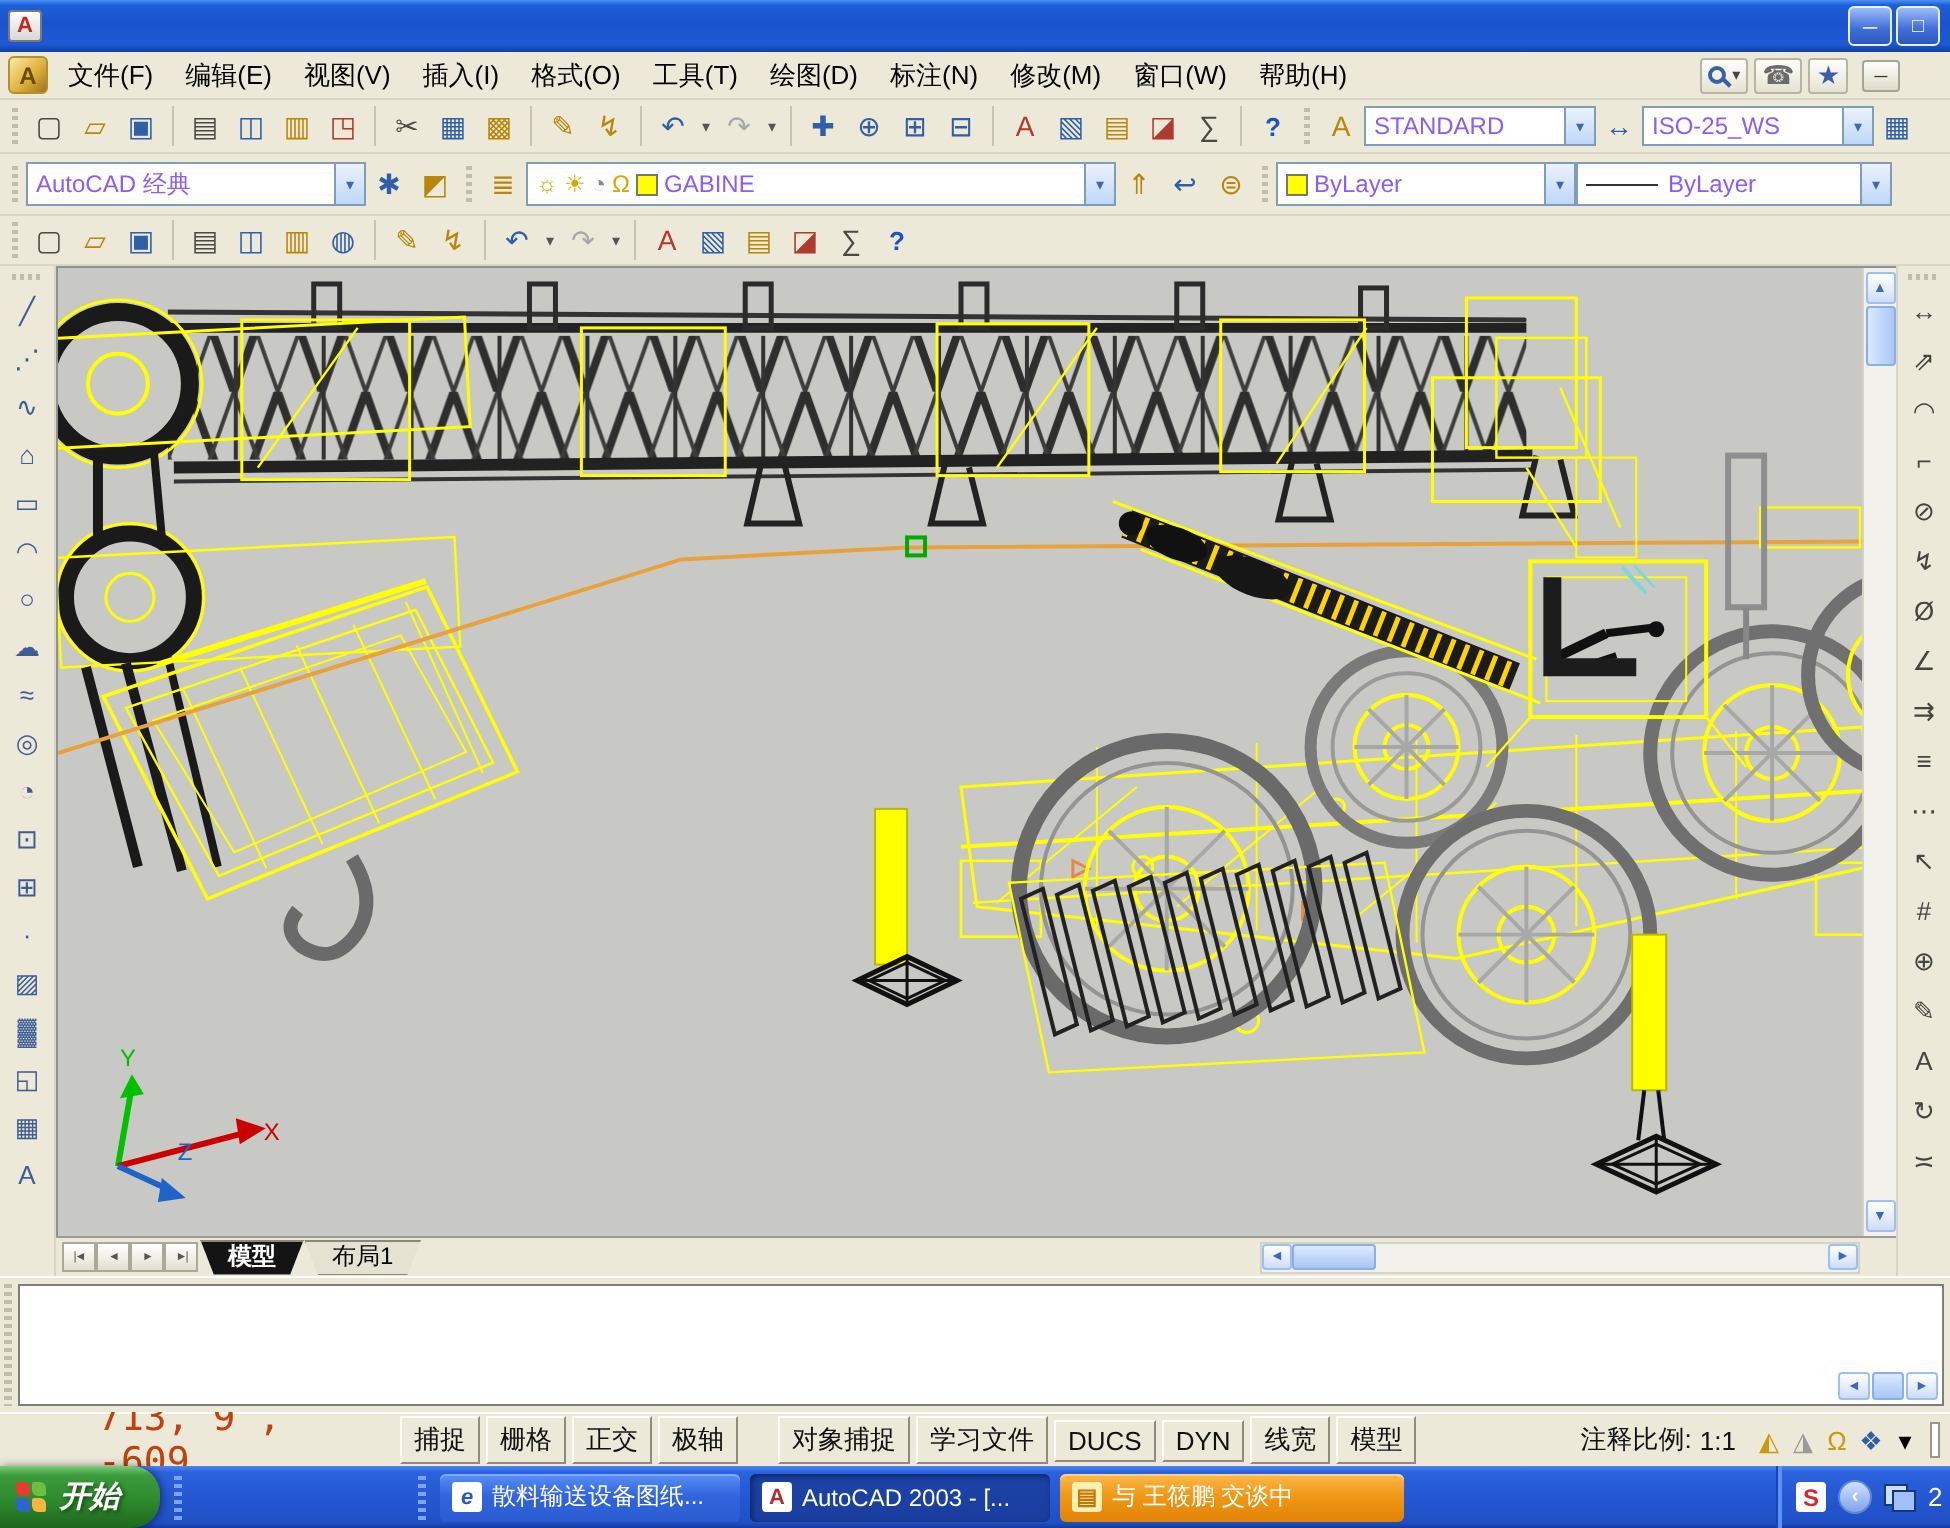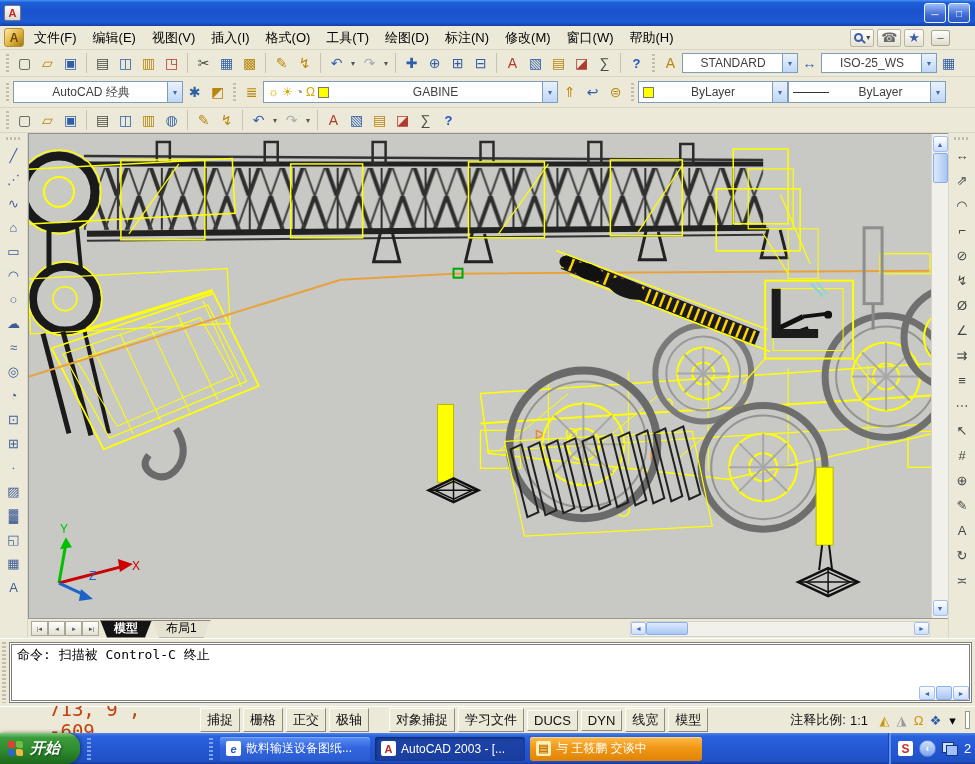--- a/index.html
+++ b/index.html
@@ -49,21 +49,21 @@
     background:repeating-linear-gradient(180deg,#C2BDA8 0 2px,#ECE9D8 2px 4px); }
   .tbtn { flex:none; width:23px; height:22px; display:flex; align-items:center; justify-content:center;
     font-size:14px; color:#4A4A42; }
   .tbtn.sep { width:1px; height:20px; margin:0 4px; background:#C9C4B2; }
   .tbtn.tiny { width:10px; font-size:8px; color:#555; }
   .gold { color:#B8860B; } .blue { color:#2F5FA8; } .red { color:#B03A2E; }
   .gray { color:#A8A8A8; } .helpq { color:#1B52C8; font-weight:bold; font-size:13px; }
   .combo { flex:none; height:20px; background:#fff; border:1px solid #7F9DB9; display:flex; align-items:center;
     font-size:12px; padding-left:4px; gap:3px; }
   .toolbar.r2 .combo { height:22px; }
-  .combo .label { flex:1; white-space:nowrap; overflow:hidden; color:#404040;text-align:center; }
+  .combo .label { flex:1; white-space:nowrap; overflow:hidden; color:#8b5cf6; }
   .combo .drop { flex:none; width:15px; align-self:stretch; background:linear-gradient(#EAF2FC,#BFD7F7);
     border-left:1px solid #7F9DB9; color:#3E68B0; font-size:8px; display:flex; align-items:center; justify-content:center; }
   .w-style { width:116px; } .w-workspace { width:170px; } .w-layer { width:295px; }
   .w-color { width:150px; } .w-ltype { width:158px; }
   .lic { flex:none; font-size:12px; }
   .lic.lgold { color:#D8A800; } .lic.lgray { color:#8A8A8A; }
   .chip { flex:none; width:11px; height:11px; background:#FFFF00; border:1px solid #777; }
   .ltline { flex:none; width:36px; border-top:1px solid #333; margin-right:2px; }
 
   
@@ -609,23 +609,20 @@
           <span class="vtbtn">A</span>
           <span class="vtbtn">↻</span>
           <span class="vtbtn">≍</span>
       </div>
     </div>
   </div>
 
   <div class="cmdwin">
     <span class="cmd-grip"></span>
     <div class="cmd-body">
-      <div class="cmd-history">
-        <span>命令: 扫描被 Control-C 终止</span>
-      </div>
     </div>
     <div class="cmd-scroll">
       <span class="scrbtn">◄</span>
       <span class="hthumb small"></span>
       <span class="scrbtn">►</span>
     </div>
   </div>
 
   <div class="statusbar">
     <span class="coords">713,  9 ,  -609</span>

